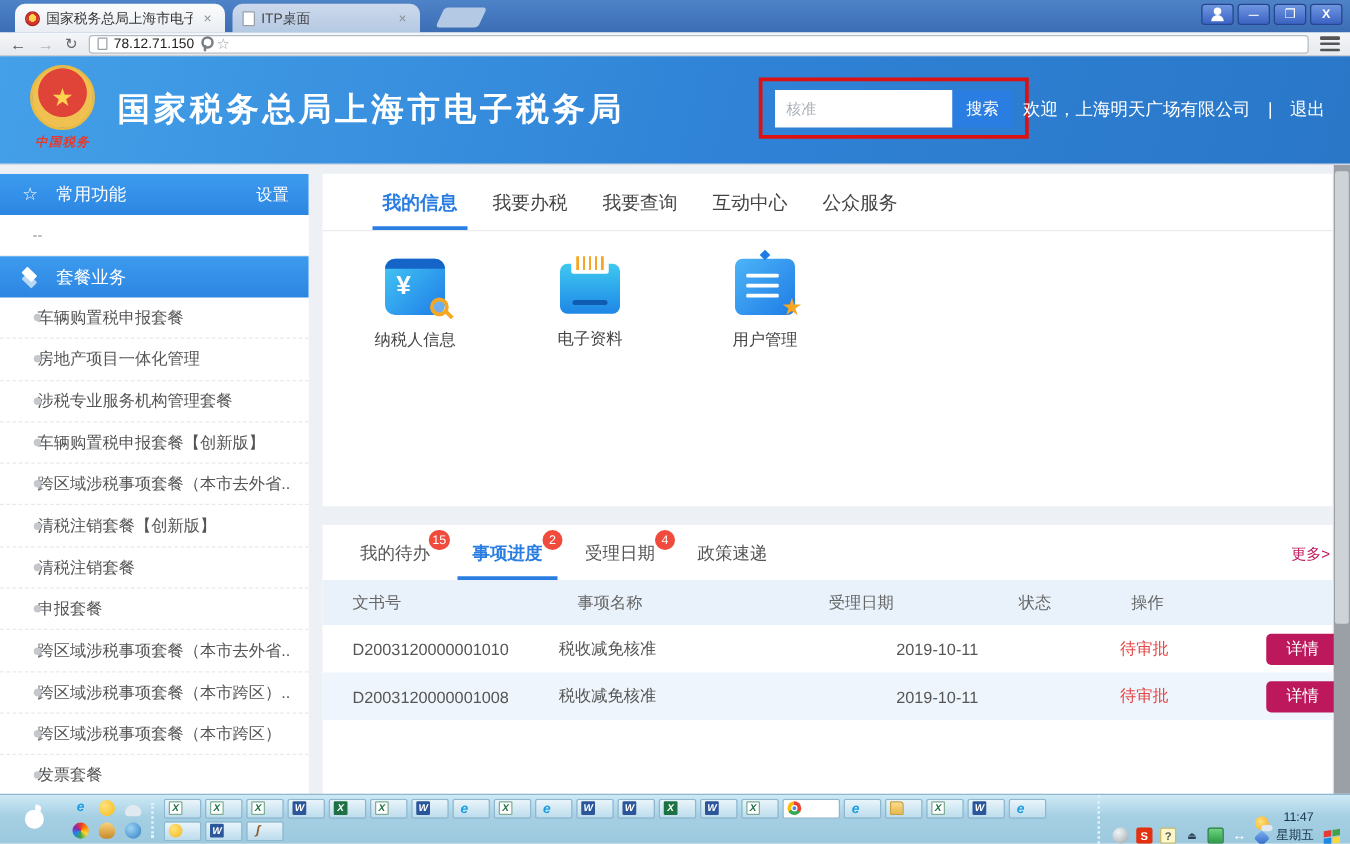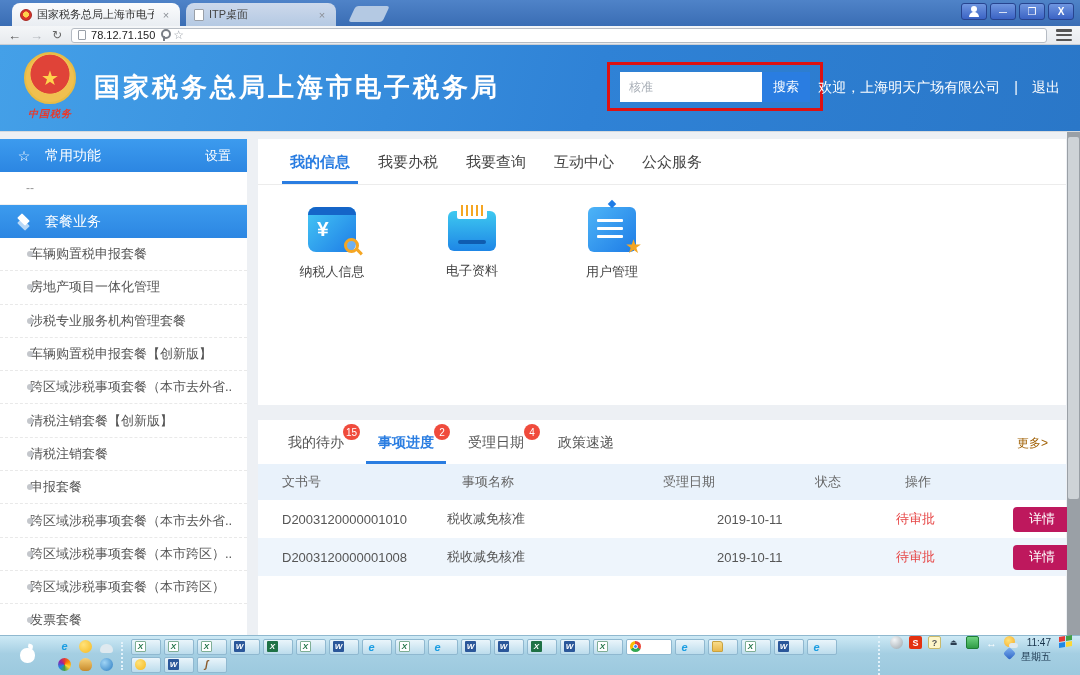--- a/index.html
+++ b/index.html
@@ -84,21 +84,21 @@
   .ic-layers i:nth-child(2) { top:5px; opacity:.65; }
   .s-set { margin-left:auto; font-size:13px; }
   .s-empty { height:33px; display:flex; align-items:center; padding-left:26px; color:#999;
     border-bottom:1px solid #f0f0f0; font-size:12px; }
   .s-item { height:33.3px; display:flex; align-items:center; padding-left:30px; position:relative;
     font-size:13px; color:#555; border-bottom:1px dashed #e9e9e9; white-space:nowrap; overflow:hidden; }
   .s-item::before { content:""; position:absolute; left:27px; width:6px; height:6px; border-radius:50%; background:#c4c7cc; }
 
   
   .card1 { position:absolute; left:258px; top:139px; width:808px; height:266px; background:#fff; }
-  .tabbar { height:46px; border-bottom:1px solid #ececec; display:flex; align-items:flex-end; padding:0 28px; }
+  .tabbar { height:46px; border-bottom:1px solid #ececec; display:flex; align-items:flex-end; padding:0 44px; }
   .mtab { margin-right:20px; padding:0 4px 12px; font-size:15px; color:#444; position:relative; }
   .mtab.active { color:#2a7de1; font-weight:bold; }
   .mtab.active::after { content:""; position:absolute; left:-4px; right:-4px; bottom:0; height:3px; background:#2a7de1; }
   .shortcuts { display:flex; padding:22px 0 0 4px;text-align:right; }
   .sc { width:140px; display:flex; flex-direction:column; align-items:center; }
   .sc-label { margin-top:11px; font-size:13px; color:#444; }
   .sc-icon { width:48px; height:45px; position:relative; }
   .ic-tax { background:linear-gradient(135deg,#45c8f5,#1e7ce6); border-radius:8px; }
   .ic-tax::before { content:"¥"; position:absolute; left:9px; top:10px; color:#fff; font-size:21px; font-weight:bold; }
   .ic-tax::after { content:""; position:absolute; top:0; left:0; right:0; height:8px; background:#1565c8; border-radius:8px 8px 0 0; }
@@ -118,21 +118,21 @@
   .sc-star::before { content:"★"; }
 
   .card2 { position:absolute; left:258px; top:420px; width:808px; bottom:40px; background:#fff; }
   .tabbar2 { height:44px; display:flex; align-items:flex-end; padding:0 28px; position:relative; }
   .ttab { margin-right:30px; padding:0 2px 12px; font-size:14px; color:#555; position:relative; }
   .ttab.active { color:#2a7de1; font-weight:bold; }
   .ttab.active::after { content:""; position:absolute; left:-10px; right:-10px; bottom:0; height:3px; background:#2a7de1; }
   .badge { position:absolute; top:-10px; right:-14px; min-width:16px; height:16px; border-radius:8px;
     background:#f04b3c; color:#fff; font-size:10px; display:flex; align-items:center; justify-content:center;
     padding:0 3px; font-weight:normal; }
-  .more { position:absolute; right:18px; bottom:12px; font-size:12px; color:#a16207; }
+  .more { position:absolute; right:2px; bottom:12px; font-size:12px; color:#be185d; }
   .tgrid { display:grid; grid-template-columns:138px 225px 170px 90px 1fr; align-items:center; padding-left:24px; }
   .thead { height:36px; background:#e9f2fb; font-size:13px; color:#666; }
   .th-name { padding-left:42px; }
   .th-date { padding-left:18px; }
   .trow { height:38px; font-size:13px; color:#555;gap:27px; }
   .trow.alt { background:#eef5fc; }
   .td-date { padding-left:18px; }
   .status { color:#e64545; }
   .detail-btn { width:58px; height:25px; background:#be185d; color:#fff; border:none; border-radius:4px;
     font-size:13px; font-family:Liberation Serif, serif; display:flex; align-items:center; justify-content:center; }
@@ -166,21 +166,21 @@
     justify-content:center; border-radius:1px; flex:0 0 auto; }
   .mi-w { color:#fff; background:#2b579a; } .mi-w::before { content:"W"; }
   .mi-x { color:#fff; background:#1e7145; } .mi-x::before { content:"X"; }
   .mi-xl { color:#1e7145; background:#fff; border:1px solid #7fae95; } .mi-xl::before { content:"X"; }
   .mi-e { color:#1b9de2; font-style:italic; font-size:11px; } .mi-e::before { content:"e"; }
   .mi-ch { background:conic-gradient(#ea4335 0 120deg, #34a853 120deg 240deg, #fbbc05 240deg); border-radius:50%; position:relative; }
   .mi-ch::after { content:""; position:absolute; inset:3px; background:#4285f4; border:1px solid #fff; border-radius:50%; }
   .mi-f { background:linear-gradient(#f8dc8a,#e9b84d); border:1px solid #caa23d; border-radius:1px 3px 1px 1px; }
   .mi-sg { background:radial-gradient(circle at 35% 35%, #ffe27a, #f5b81e); border-radius:50%; }
   .mi-clip { color:#8a5a2b; } .mi-clip::before { content:"ʃ"; font-size:10px; }
-  .tray { display:flex; align-items:flex-start; gap:6px; padding:0 8px 0 10px; height:100%;
+  .tray { display:flex; align-items:flex-end; gap:6px; padding:0 8px 0 10px; height:100%;
     border-left:2px dotted #e3f2fa; margin-left:4px; flex:0 0 auto; }
   .tri { width:13px; height:13px; display:flex; align-items:center; justify-content:center;
     font-size:9px; font-weight:bold; border-radius:2px; }
   .tri-orb { background:radial-gradient(circle at 35% 30%, #f2f5f7, #9aa4ab); border-radius:50%; }
   .tri-sogou { background:#e3310f; color:#fff; } .tri-sogou::before { content:"S"; }
   .tri-help { background:#fdf6c9; border:1px solid #c9b96a; color:#555; } .tri-help::before { content:"?"; }
   .tri-eject { color:#2c3e50; } .tri-eject::before { content:"⏏"; font-size:8px; }
   .tri-batt { background:linear-gradient(#6fd382,#2f9c46); border:1px solid #1e7e34; border-radius:2px; }
   .tri-arrows { color:#fff; } .tri-arrows::before { content:"↔"; font-size:11px; }
   .tray-col { display:flex; flex-direction:column; gap:2px; align-items:center; }

